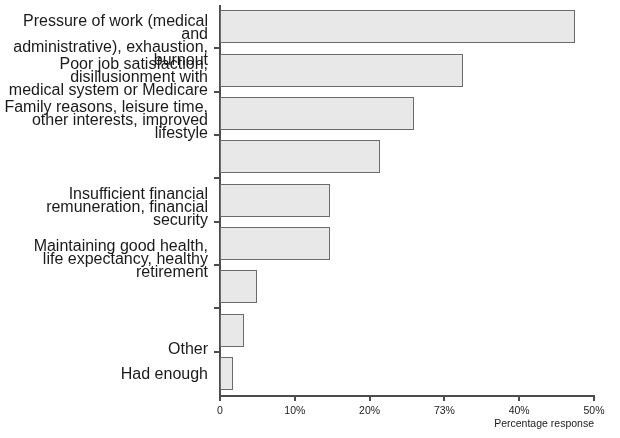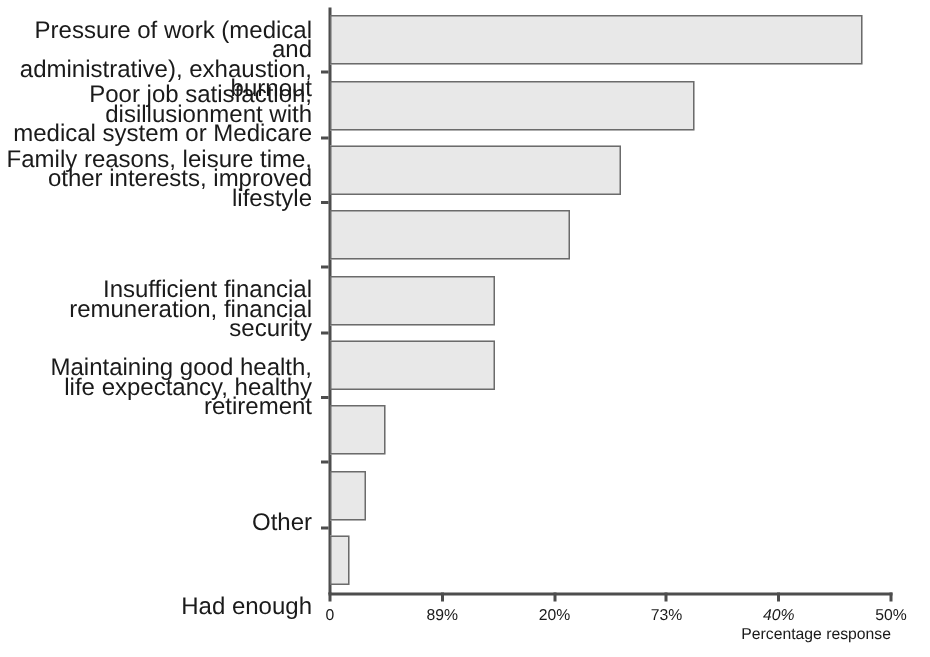--- a/index.html
+++ b/index.html
@@ -124,21 +124,21 @@
 administrative), exhaustion, burnout</div>
       <div class="cat-label" style="top: 100.333px;">Family reasons, leisure time,
 other interests, improved lifestyle</div>
       <div class="cat-label" style="top: 57px;">Poor job satisfaction, disillusionment with
 medical system or Medicare</div>
       <div class="cat-label" style="top: 187px;">Insufficient financial
 remuneration, financial security</div>
       <div class="cat-label" style="top: 239px; margin-left: 23px;">Maintaining good health,
 life expectancy, healthy retirement</div>
       <div class="cat-label" style="top: 342px; text-align: center;">Other</div>
-      <div class="cat-label" style="top: 366.833px; margin-top: 31px;">Had enough</div>
+      <div class="cat-label" style="top: 366.833px;">Had enough</div>
     </div>
 
   <div id="plot-area">
     <div id="y-axis"></div>
     <div id="x-axis"></div>
   <div class="bar" style="top: 5.16667px; width: 355.3px; height: 33px; background: rgb(232, 232, 232); border-color: rgb(107, 107, 107);"></div>
       <div class="y-tick" style="top: 42.3333px; background: rgb(77, 77, 77);"></div>
       <div class="bar" style="top: 48.5px; width: 243.1px; height: 33px; background: rgb(232, 232, 232); border-color: rgb(107, 107, 107);"></div>
       <div class="y-tick" style="top: 85.6667px; background: rgb(77, 77, 77);"></div>
       <div class="bar" style="top: 91.8333px; width: 193.732px; height: 33px; background: rgb(232, 232, 232); border-color: rgb(107, 107, 107);"></div>
@@ -150,26 +150,26 @@
       <div class="bar" style="top: 221.833px; width: 109.956px; height: 33px; background: rgb(232, 232, 232); border-color: rgb(107, 107, 107);"></div>
       <div class="y-tick" style="top: 259px; background: rgb(77, 77, 77);"></div>
       <div class="bar" style="top: 265.167px; width: 36.652px; height: 33px; background: rgb(232, 232, 232); border-color: rgb(107, 107, 107);"></div>
       <div class="y-tick" style="top: 302.333px; background: rgb(77, 77, 77);"></div>
       <div class="bar" style="top: 308.5px; width: 23.936px; height: 33px; background: rgb(232, 232, 232); border-color: rgb(107, 107, 107);"></div>
       <div class="y-tick" style="top: 345.667px; background: rgb(77, 77, 77);"></div>
       <div class="bar" style="top: 351.833px; width: 12.716px; height: 33px; background: rgb(232, 232, 232); border-color: rgb(107, 107, 107);"></div>
       <div class="x-tick" style="left: -1px; background: rgb(77, 77, 77);"></div>
       <div class="x-tick-label" style="left: 0px;">0</div>
       <div class="x-tick" style="left: 73.8px; background: rgb(77, 77, 77);"></div>
-      <div class="x-tick-label" style="left: 74.8px;">89%</div>
+      <div class="x-tick-label" style="left: 74.8px;">10%</div>
       <div class="x-tick" style="left: 148.6px; background: rgb(77, 77, 77);"></div>
       <div class="x-tick-label" style="left: 149.6px;">20%</div>
       <div class="x-tick" style="left: 223.4px; background: rgb(77, 77, 77);"></div>
       <div class="x-tick-label" style="left: 224.4px;">73%</div>
       <div class="x-tick" style="left: 298.2px; background: rgb(77, 77, 77);"></div>
-      <div class="x-tick-label" style="left: 299.2px; font-style: italic;">40%</div>
+      <div class="x-tick-label" style="left: 299.2px;">40%</div>
       <div class="x-tick" style="left: 373px; background: rgb(77, 77, 77);"></div>
       <div class="x-tick-label" style="left: 374px;">50%</div>
     </div>
 
   <div id="x-axis-title">Percentage response</div>
 
 </div>
 
 </body></html>

